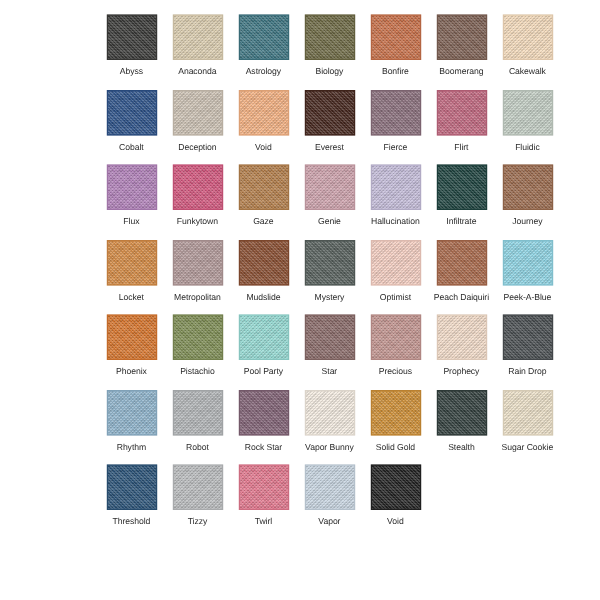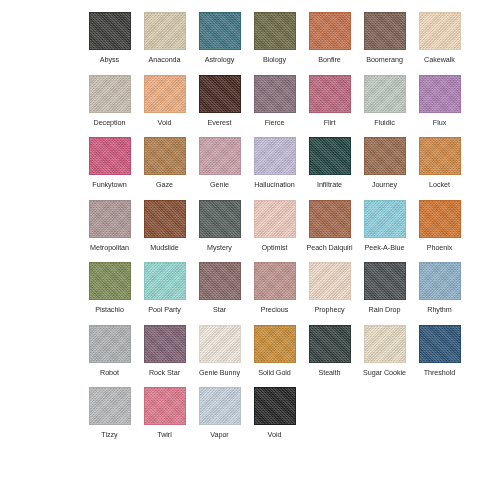--- a/index.html
+++ b/index.html
@@ -108,20 +108,24 @@
       </div>
       <div class="swatch-cell">
         <div class="swatch-chip" style="background-color: rgb(126, 97, 84);"></div>
         <div class="swatch-label">Boomerang</div>
       </div>
       <div class="swatch-cell">
         <div class="swatch-chip" style="background-color: rgb(246, 220, 189);"></div>
         <div class="swatch-label">Cakewalk</div>
       </div>
       <div class="swatch-cell">
+        <div class="swatch-chip" style="background-color: rgb(45, 82, 137);"></div>
+        <div class="swatch-label">Cobalt</div>
+      </div>
+      <div class="swatch-cell">
         <div class="swatch-chip" style="background-color: rgb(205, 194, 180);"></div>
         <div class="swatch-label">Deception</div>
       </div>
       <div class="swatch-cell">
         <div class="swatch-chip" style="background-color: rgb(244, 177, 130);"></div>
         <div class="swatch-label">Void</div>
       </div>
       <div class="swatch-cell">
         <div class="swatch-chip" style="background-color: rgb(70, 39, 30);"></div>
         <div class="swatch-label">Everest</div>
@@ -229,21 +233,21 @@
       <div class="swatch-cell">
         <div class="swatch-chip" style="background-color: rgb(179, 182, 184);"></div>
         <div class="swatch-label">Robot</div>
       </div>
       <div class="swatch-cell">
         <div class="swatch-chip" style="background-color: rgb(129, 98, 117);"></div>
         <div class="swatch-label">Rock Star</div>
       </div>
       <div class="swatch-cell">
         <div class="swatch-chip" style="background-color: rgb(244, 236, 225);"></div>
-        <div class="swatch-label">Genie Bunny</div>
+        <div class="swatch-label">Vapor Bunny</div>
       </div>
       <div class="swatch-cell">
         <div class="swatch-chip" style="background-color: rgb(207, 143, 54);"></div>
         <div class="swatch-label">Solid Gold</div>
       </div>
       <div class="swatch-cell">
         <div class="swatch-chip" style="background-color: rgb(51, 64, 62);"></div>
         <div class="swatch-label">Stealth</div>
       </div>
       <div class="swatch-cell">

